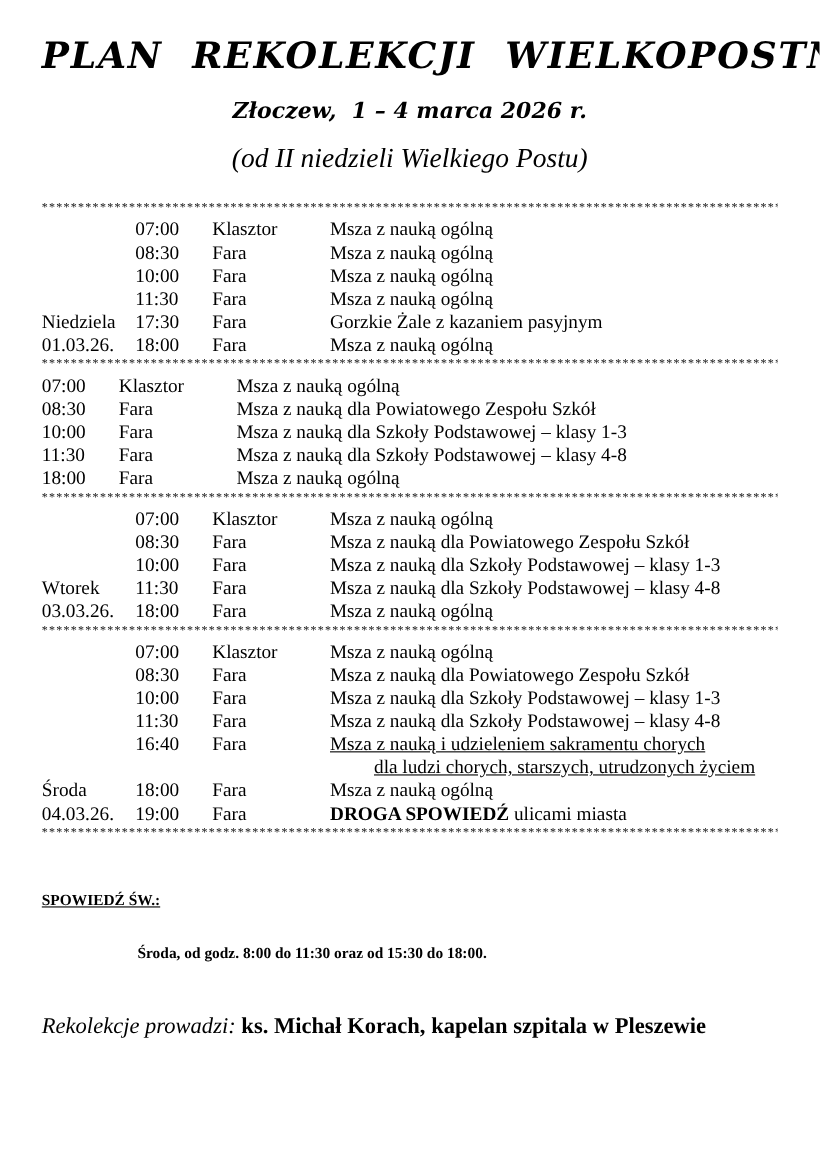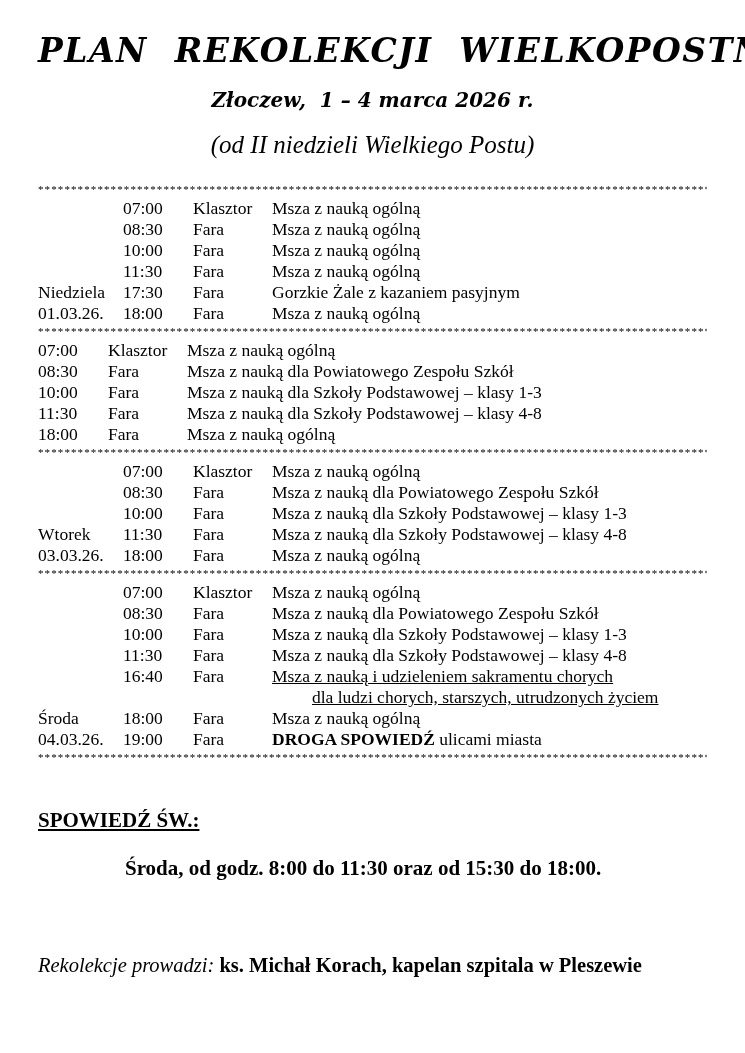--- a/index.html
+++ b/index.html
@@ -38,32 +38,32 @@
     white-space:nowrap; overflow:hidden;
     font-size:11px; line-height:10px; letter-spacing:1.1px;
     margin:1px 0; height:11px;
   }
   .block { display:flex; padding:2px 0 1px 0;align-items:flex-end; }
   .daycol { width:85px; flex:none; }
   .rows { flex:1; }
   .row { display:flex; }
   .time  { width:70px; flex:none; }
   .place { width:79px; flex:none; }
-  .desc  { flex:1; }
+  .desc  { flex:1;margin-left:28px; }
   .u { text-decoration:underline; }
   .indent { margin-left:40px; }
   .b { font-weight:bold; }
 
   
-  .confession { margin-top:44px; font-size:21px; font-weight:bold; line-height:26px; }
+  .confession { margin-top:44px; font-size:14px; font-weight:bold; line-height:26px; }
   .conf-head { text-decoration:underline; display:inline-block; }
   .conf-details { margin-left:87px; margin-top:22px; }
 
   
-  .footerline { margin-top:72px; font-size:20.5px; line-height:25px; white-space:nowrap; }
+  .footerline { margin-top:40px; font-size:20.5px; line-height:25px; white-space:nowrap; }
   .footerline .it { font-style:italic; }
   .footerline .b { font-weight:bold; }
 </style>
 </head>
 <body>
 
 <div class="page">
 
   <div class="header">
     <div class="title1">PLAN REKOLEKCJI WIELKOPOSTNYCH</div>

